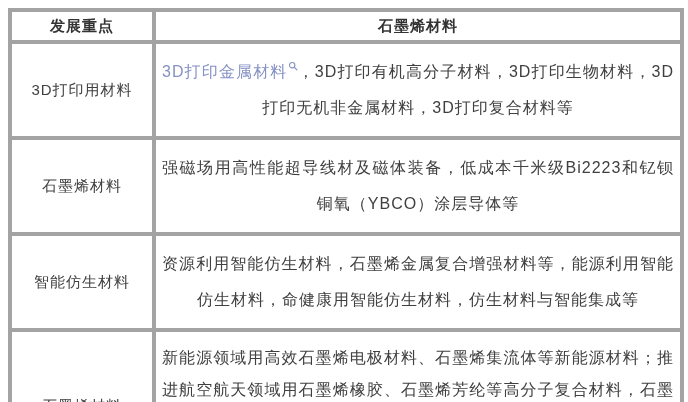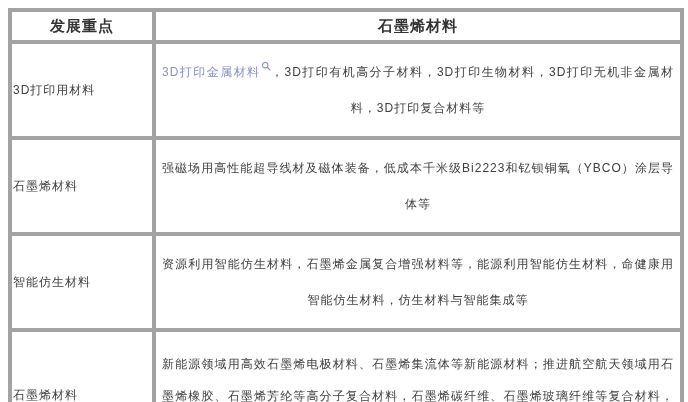--- a/index.html
+++ b/index.html
@@ -28,28 +28,28 @@
   }
   th {
     height: 32px;
     font-size: 15px;
     font-weight: bold;
     text-align: center;
     color: #333333;
     letter-spacing: 1px;
   }
   td.focus-cell {
-    text-align: left;
-    font-size: 12px;
+    text-align: center;
+    font-size: 15px;
     color: #404040;
     letter-spacing: 1px;
     margin-top: 17px;
   }
   td.dir-cell {
-    font-size: 12px;
+    font-size: 16px;
     color: #404040;
     letter-spacing: 1px;
     line-height: 36px;
     padding: 10px 6px;
     text-align: justify;
     text-align-last: center;
     text-justify: inter-character;
   }
   tr.row-print td  { height: 76px; }
   tr.row-super td  { height: 74px; }

